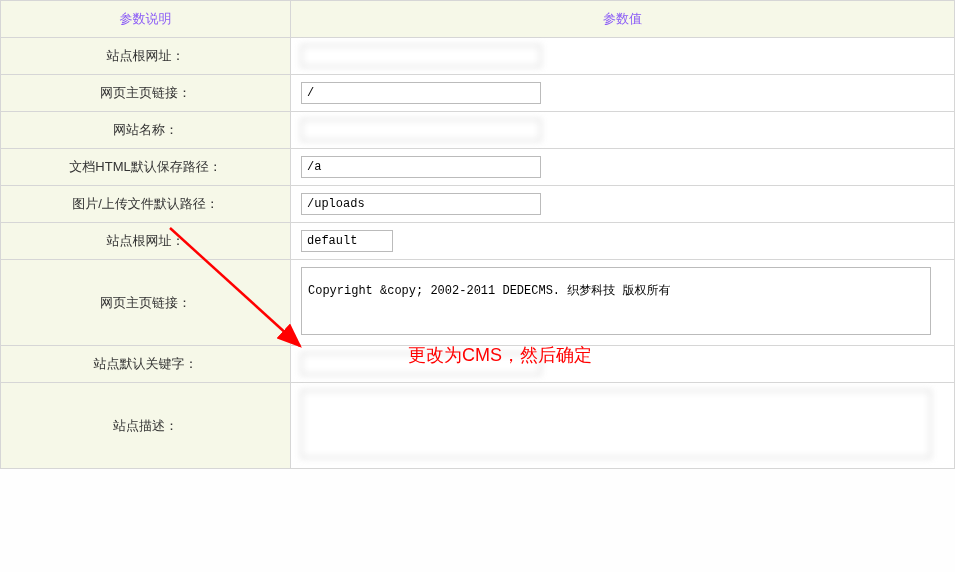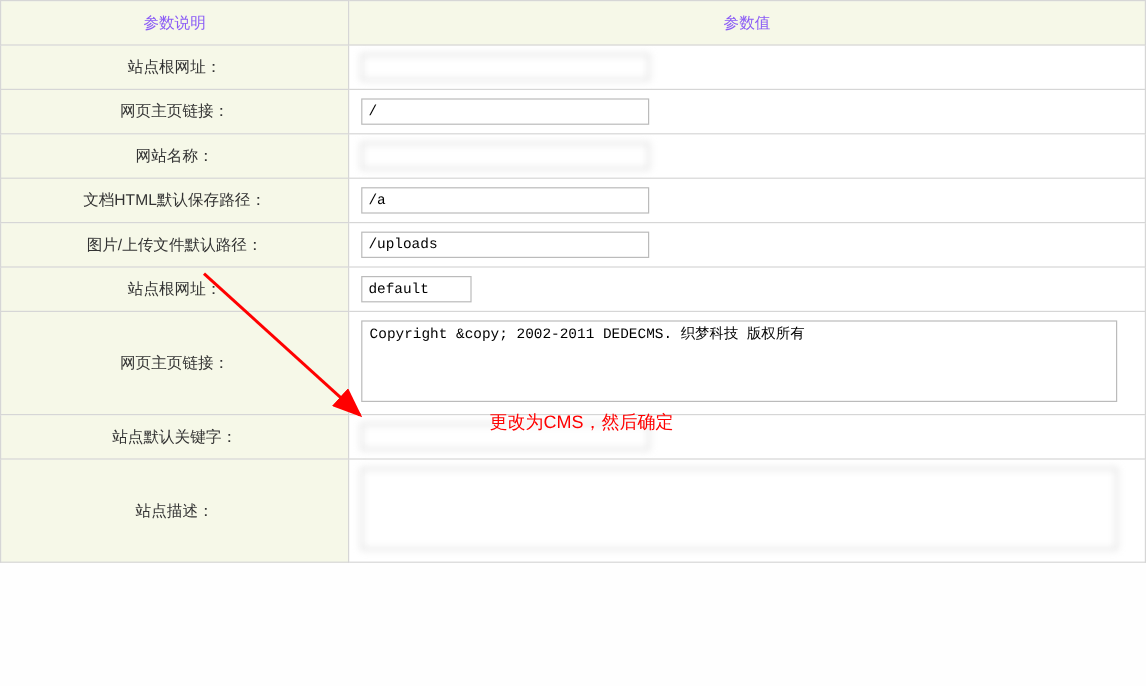--- a/index.html
+++ b/index.html
@@ -43,21 +43,21 @@
       font-family: "Courier New", monospace;
       font-size: 12px;
       background: #fff;
     }
     .short-input {
       width: 92px;
     }
     .textarea-input {
       width: 630px;
       height: 68px;
-      padding: 2px 6px;
+      padding: 14px 6px;
       border: 1px solid #bbb;
       font-family: "Courier New", SimSun, monospace;
       font-size: 12px;
       resize: none;
       background: #fff;
     }
     .blurred {
       filter: blur(3px);
       color: #888;
     }
@@ -68,21 +68,21 @@
     }
     .radio-group label {
       display: inline-flex;
       align-items: center;
       gap: 4px;
       cursor: pointer;
     }
     .annotation {
       position: absolute;
       color: #ff0000;
-      font-size: 15px;
+      font-size: 18px;
       pointer-events: none;
     }
     .annotation-text {
       position: absolute;
       left: 408px;
       top: 343px;
     }
     .arrow-svg {
       position: absolute;
       left: 160px;

